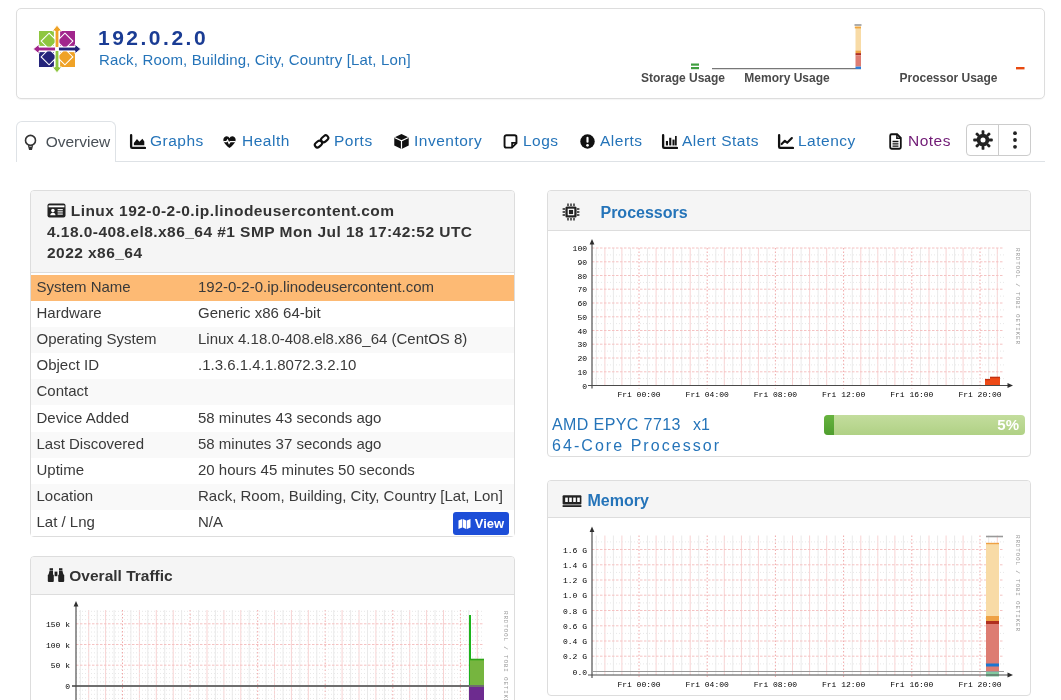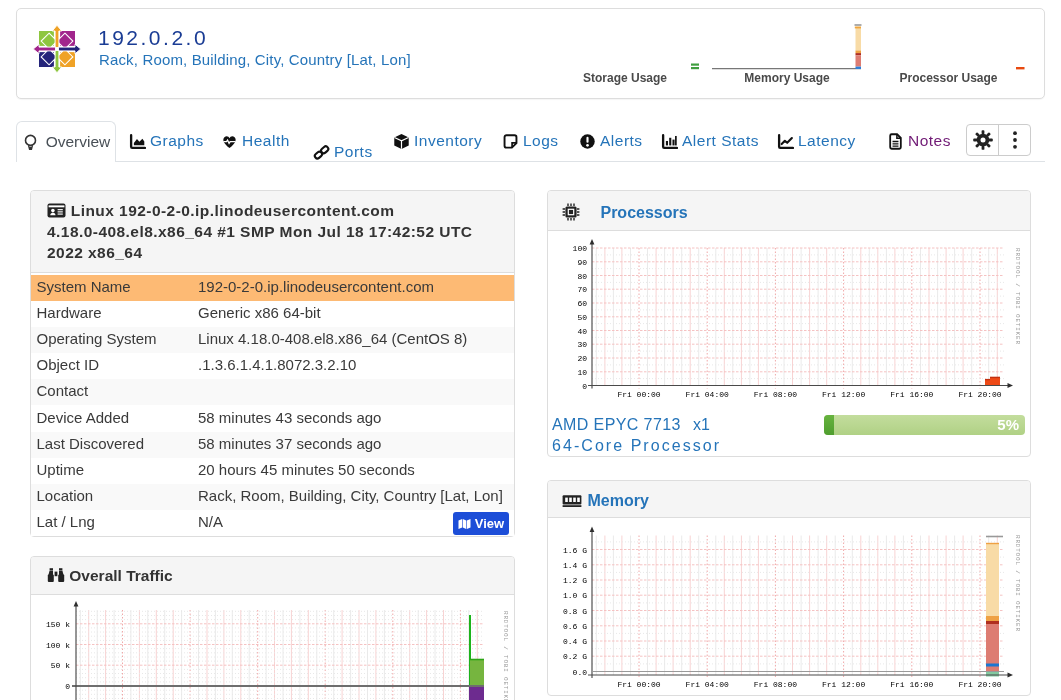--- a/index.html
+++ b/index.html
@@ -13,23 +13,23 @@
     <polygon points="66.5,17.0 83.0,33.5 66.5,50.0 50.0,33.5" fill="#a1258c" stroke="#fff" stroke-width="2.2"></polygon>
     <rect x="12.5" y="56.5" width="31.0" height="31.0" fill="#24247a"></rect>
     <polygon points="33.5,50.0 50.0,66.5 33.5,83.0 17.0,66.5" fill="#24247a" stroke="#fff" stroke-width="2.2"></polygon>
     <rect x="56.5" y="56.5" width="31.0" height="31.0" fill="#efa226"></rect>
     <polygon points="66.5,50.0 83.0,66.5 66.5,83.0 50.0,66.5" fill="#efa226" stroke="#fff" stroke-width="2.2"></polygon>
     <polygon points="50,0.5 60,12.5 54,12.5 54,47 46,47 46,12.5 40,12.5" fill="#efa226" stroke="#fff" stroke-width="2.0" transform="rotate(0 50 50)"></polygon>
     <polygon points="50,0.5 60,12.5 54,12.5 54,47 46,47 46,12.5 40,12.5" fill="#24247a" stroke="#fff" stroke-width="2.0" transform="rotate(90 50 50)"></polygon>
     <polygon points="50,0.5 60,12.5 54,12.5 54,47 46,47 46,12.5 40,12.5" fill="#8ec63f" stroke="#fff" stroke-width="2.0" transform="rotate(180 50 50)"></polygon>
     <polygon points="50,0.5 60,12.5 54,12.5 54,47 46,47 46,12.5 40,12.5" fill="#a1258c" stroke="#fff" stroke-width="2.0" transform="rotate(270 50 50)"></polygon>
   </svg>
-<div style="position:absolute;left:98px;top:26px;font-size:21px;letter-spacing:2.5px;font-weight:normal;color:#1a3c94">192.0.2.0</div>
+<div style="position:absolute;left:98px;top:26px;font-size:21px;letter-spacing:2.5px;font-weight:bold;color:#1a3c94">192.0.2.0</div>
 <div style="position:absolute;left:99px;top:50.5px;font-size:15px;letter-spacing:0.15px;color:#2574b9">Rack, Room, Building, City, Country [Lat, Lon]</div>
-<div style="position:absolute;left:525px;top:71px;width:200px;text-align:center;font-size:12px;font-weight:bold;color:#4a4a4a">Storage Usage</div>
+<div style="position:absolute;left:525px;top:71px;width:200px;text-align:right;font-size:12px;font-weight:bold;color:#4a4a4a">Storage Usage</div>
 <div style="position:absolute;left:687px;top:71px;width:200px;text-align:center;font-size:12px;font-weight:bold;color:#4a4a4a">Memory Usage</div>
 <div style="position:absolute;left:848.5px;top:71px;width:200px;text-align:center;font-size:12px;font-weight:bold;color:#4a4a4a">Processor Usage</div>
 <div style="position:absolute;left:16px;top:160.5px;width:1029px;height:1px;background:#dee2e6"></div>
 <div style="position:absolute;left:16px;top:121px;width:100px;height:41px;background:#fff;border:1px solid #dee2e6;border-bottom:0;border-radius:6px 6px 0 0;display:flex;align-items:center;justify-content:center;gap:7px;font-size:15.5px;color:#495057;z-index:3">
     <svg width="17" height="17" viewBox="0 0 16 16" style="vertical-align:-3px">
       <circle cx="8" cy="6" r="4.7" fill="none" stroke="#333" stroke-width="1.5"></circle>
       <path d="M6.4 10.2 L6.4 12.2 M9.6 10.2 L9.6 12.2" stroke="#333" stroke-width="1.2"></path>
       <path d="M6 12.8 h4 M6.5 14.4 h3" stroke="#333" stroke-width="1.5"></path>
     </svg>
     <span>Overview</span>
@@ -41,21 +41,21 @@
     </svg>
     <span>Graphs</span>
   </div>
 <div style="position:absolute;left:221px;top:121px;height:40px;display:flex;align-items:center;gap:4px;font-size:15.5px;letter-spacing:0.5px;color:#2574b9;z-index:2">
     <svg width="17" height="17" viewBox="0 0 16 16" style="vertical-align:-3px">
       <path d="M8 14.2 C2.4 10.2 1 6.4 3.2 4.1 C5 2.3 7.3 3.2 8 5 C8.7 3.2 11 2.3 12.8 4.1 C15 6.4 13.6 10.2 8 14.2 Z" fill="#111"></path>
       <path d="M2.2 8.2 H5.2 L6.2 6.6 L7.6 9.8 L8.6 8.2 H13.8" fill="none" stroke="#fff" stroke-width="1.2"></path>
     </svg>
     <span>Health</span>
   </div>
-<div style="position:absolute;left:313px;top:121px;height:40px;display:flex;align-items:flex-end;gap:4px;font-size:15.5px;letter-spacing:0.5px;color:#2574b9;z-index:2">
+<div style="position:absolute;left:313px;top:121px;height:40px;display:flex;align-items:center;gap:4px;font-size:15.5px;letter-spacing:0.5px;color:#2574b9;z-index:2">
     <svg width="17" height="17" viewBox="0 0 16 16" style="vertical-align:-3px">
       <g transform="rotate(-40 8 8)" fill="none" stroke="#111" stroke-width="2.0">
         <rect x="0.6" y="5.6" width="7.3" height="4.8" rx="2.4"></rect>
         <rect x="8.3" y="5.6" width="7.3" height="4.8" rx="2.4"></rect>
       </g>
     </svg>
     <span>Ports</span>
   </div>
 <div style="position:absolute;left:393px;top:121px;height:40px;display:flex;align-items:center;gap:4px;font-size:15.5px;letter-spacing:0.5px;color:#2574b9;z-index:2">
     <svg width="17" height="17" viewBox="0 0 16 16" style="vertical-align:-3px">

